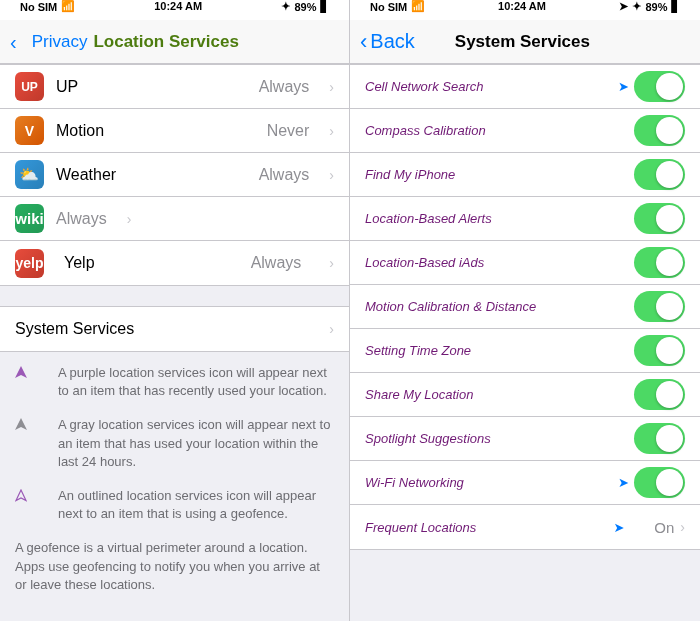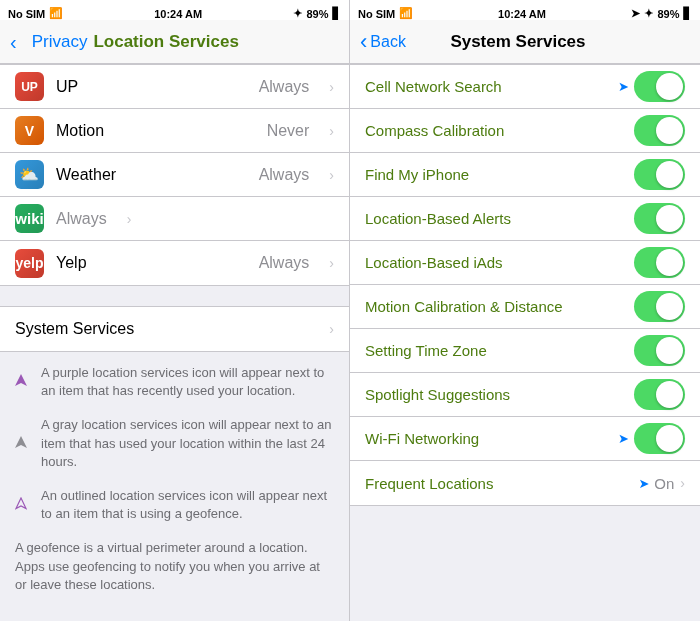--- a/index.html
+++ b/index.html
@@ -1,68 +1,68 @@
 <!DOCTYPE html>
 <html><head>
   <meta charset="utf-8">
   <style>
     * { margin: 0; padding: 0; box-sizing: border-box; }
     body { width: 700px; height: 621px; display: flex; font-family: -apple-system, 'Helvetica Neue', Arial, sans-serif; overflow: hidden; background: #fff; }
 
     
     .left-panel { width: 350px; height: 621px; background: #efeff4; display: flex; flex-direction: column; border-right: 1px solid #c8c7cc; }
 
-    .status-bar { height: 20px; background: #fff; display: flex; align-items: flex-end; justify-content: space-between; padding: 0 8px; font-size: 11px; font-weight: 600; gap: 36px; }
+    .status-bar { height: 20px; background: #fff; display: flex; align-items: flex-start; justify-content: space-between; padding: 0 20px; font-size: 11px; font-weight: 600; gap: 36px; }
     .status-bar .left-status { display: flex; align-items: center; gap: 4px; }
     .status-bar .right-status { display: flex; align-items: center; gap: 4px; }
 
     .nav-bar { height: 44px; background: #f8f8f8; border-bottom: 1px solid #c8c7cc; display: flex; align-items: center; padding: 0 10px; }
     .nav-bar .back-btn { color: #007aff; font-size: 16px; display: flex; align-items: center; gap: 3px; }
     .nav-bar .back-btn .chevron { font-size: 20px; color: #007aff; line-height: 1; }
     .nav-title { font-size: 17px; font-weight: 600; color: #000; margin-left: 12px; }
     .nav-title .privacy { color: #007aff; font-weight: 400; }
 
     .list-section { background: #fff; border-top: 1px solid #c8c7cc; border-bottom: 1px solid #c8c7cc; margin-top: 0; }
 
     .list-item { height: 44px; display: flex; align-items: center; padding: 0 15px; border-bottom: 1px solid #c8c7cc; background: #fff; position: relative; }
-    .list-item:last-child { border-bottom: none; }
+    .list-item:last-child { border-bottom: none; gap: 8px; }
 
     .app-icon { width: 29px; height: 29px; border-radius: 6px; margin-right: 12px; display: flex; align-items: center; justify-content: center; font-size: 16px; flex-shrink: 0; }
     .app-icon.up { background: linear-gradient(135deg, #e74c3c, #c0392b); }
     .app-icon.voxer { background: linear-gradient(135deg, #e67e22, #d35400); }
     .app-icon.weather { background: linear-gradient(135deg, #3498db, #2980b9); }
     .app-icon.wikitude { background: linear-gradient(135deg, #27ae60, #229954); }
     .app-icon.yelp { background: linear-gradient(135deg, #e74c3c, #c0392b); }
 
     .item-label { flex: 1; font-size: 16px; color: #000; }
     .item-value { font-size: 16px; color: #8e8e93; margin-right: 20px; }
     .chevron-right { color: #c7c7cc; font-size: 14px; }
 
     .system-services-item { height: 44px; display: flex; align-items: center; padding: 0 15px; background: #fff; }
     .system-services-item .item-label { font-size: 16px; color: #000; }
 
     .info-section { padding: 12px 15px; background: #efeff4; flex: 1; }
-    .info-item { display: flex; align-items: center; margin-bottom: 16px; gap: 10px; }
+    .info-item { display: flex; align-items: flex-start; margin-bottom: 16px; gap: 27px; }
     .info-icon { width: 16px; flex-shrink: 0; margin-top: 2px; }
     .info-text { font-size: 13px; color: #6d6d72; line-height: 1.4; }
     .geofence-text { font-size: 13px; color: #6d6d72; line-height: 1.4; }
 
     
     .right-panel { width: 350px; height: 621px; background: #efeff4; display: flex; flex-direction: column; }
 
     .right-nav-bar { height: 44px; background: #f8f8f8; border-bottom: 1px solid #c8c7cc; display: flex; align-items: center; padding: 0 10px; }
     .right-nav-bar .back-btn { color: #007aff; font-size: 16px; display: flex; align-items: center; gap: 3px; }
     .right-title { font-size: 17px; font-weight: 600; color: #000; flex: 1; text-align: center; }
 
     .right-list { background: #fff; border-top: 1px solid #c8c7cc; border-bottom: 1px solid #c8c7cc; overflow-y: auto; }
 
     .right-item { height: 44px; display: flex; align-items: center; padding: 0 15px; border-bottom: 1px solid #c8c7cc; background: #fff; }
     .right-item:last-child { border-bottom: none; }
-    .right-item-label { flex: 1; font-size: 15px; color: #4d7c0f; }
-    .right-item-value { font-size: 15px; color: #8e8e93; margin-right: 6px; }
+    .right-item-label { flex: 1; font-size: 13px; color: #701a75; font-style: italic; }
+    .right-item-value { font-size: 15px; color: #8e8e93; margin-right: 6px; margin-left: 25px; }
 
     
     .toggle { width: 51px; height: 31px; border-radius: 15.5px; position: relative; flex-shrink: 0; cursor: pointer; }
     .toggle.on { background: #4cd964; }
     .toggle-thumb { width: 27px; height: 27px; background: #fff; border-radius: 50%; position: absolute; top: 2px; box-shadow: 0 1px 3px rgba(0,0,0,0.3); transition: left 0.2s; }
     .toggle.on .toggle-thumb { left: 22px; }
 
     
     .loc-arrow { color: #8e8e93; font-size: 13px; margin-right: 5px; }
     .loc-arrow.active { color: #007aff; }
@@ -186,21 +186,21 @@
       <span style="font-size:11px;">➤</span>
       <span>✦</span>
       <span>89%</span>
       <span>▋</span>
     </div>
   </div>
 
   <div class="right-nav-bar">
     <div class="back-btn">
       <span class="chevron" style="font-size:22px;color:#007aff;">‹</span>
-      <span style="color:#007aff;font-size:16px;">Back</span>
+      <span style="color:#007aff;font-size:20px;">Back</span>
     </div>
     <span class="right-title">System Services</span>
     <div style="width:60px;"></div>
   </div>
 
   <div class="right-list">
 
     <div class="right-item">
       <span class="right-item-label">Cell Network Search</span>
       <span class="loc-arrow active">➤</span>
@@ -244,20 +244,26 @@
         </div>
     </div>
 
     <div class="right-item">
       <span class="right-item-label">Setting Time Zone</span>
       <div class="toggle on">
           <div class="toggle-thumb"></div>
         </div>
     </div>
 
+    <div class="right-item">
+      <span class="right-item-label">Share My Location</span>
+      <div class="toggle on">
+          <div class="toggle-thumb"></div>
+        </div>
+    </div>
 
     <div class="right-item">
       <span class="right-item-label">Spotlight Suggestions</span>
       <div class="toggle on">
           <div class="toggle-thumb"></div>
         </div>
     </div>
 
     <div class="right-item">
       <span class="right-item-label">Wi-Fi Networking</span>

